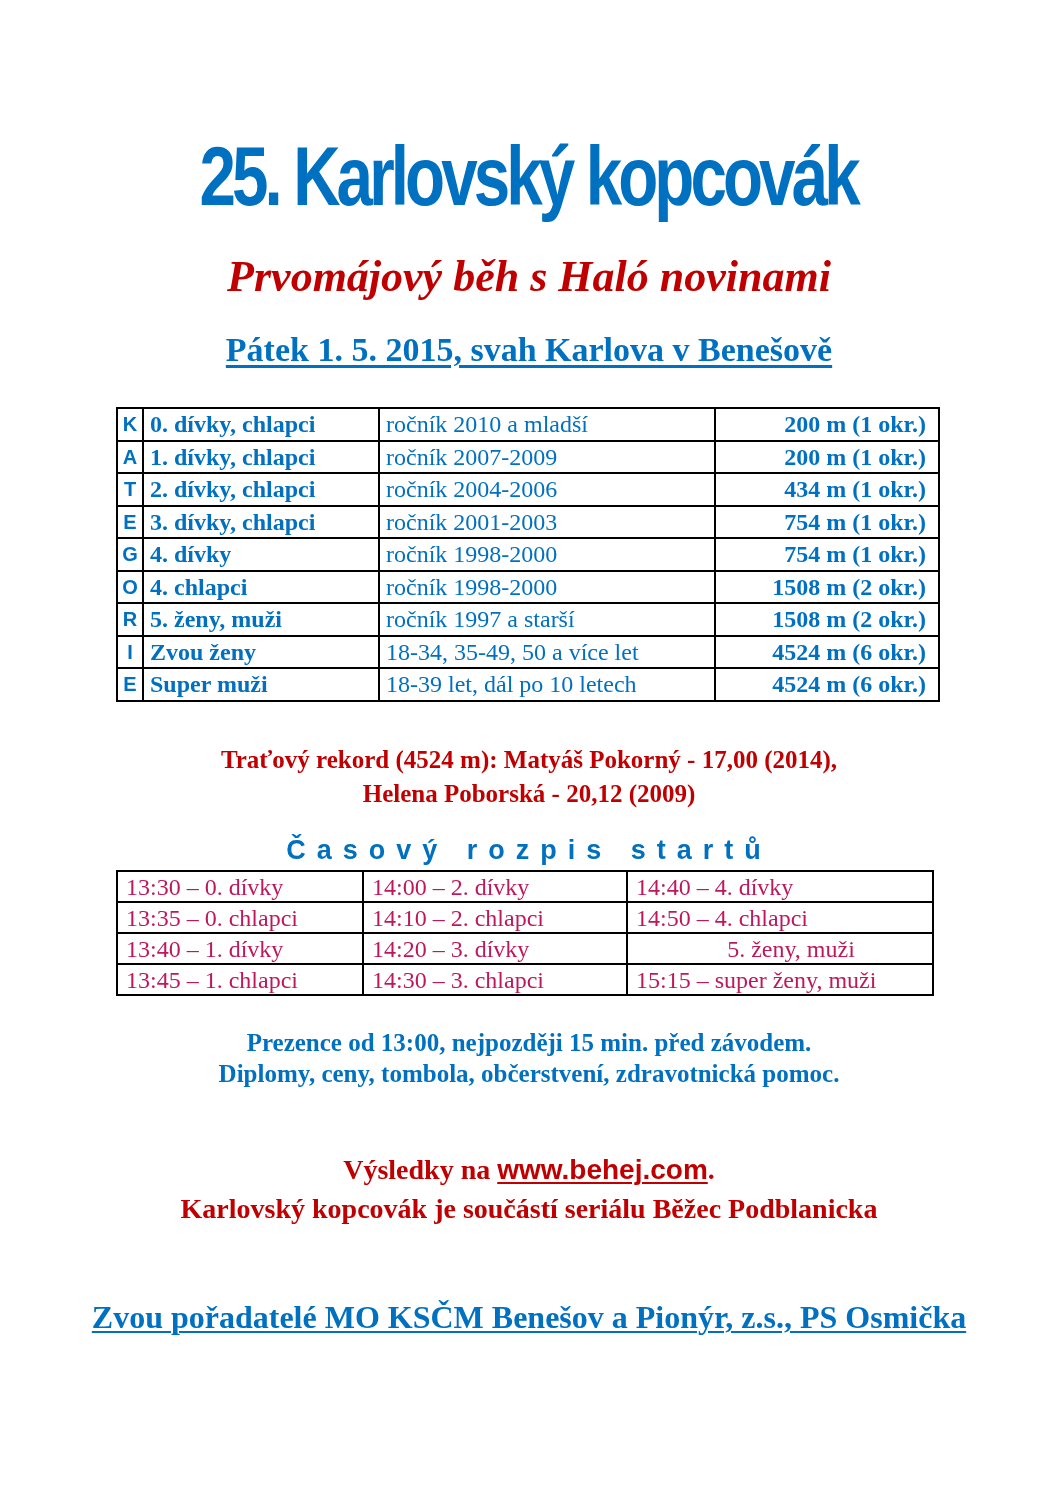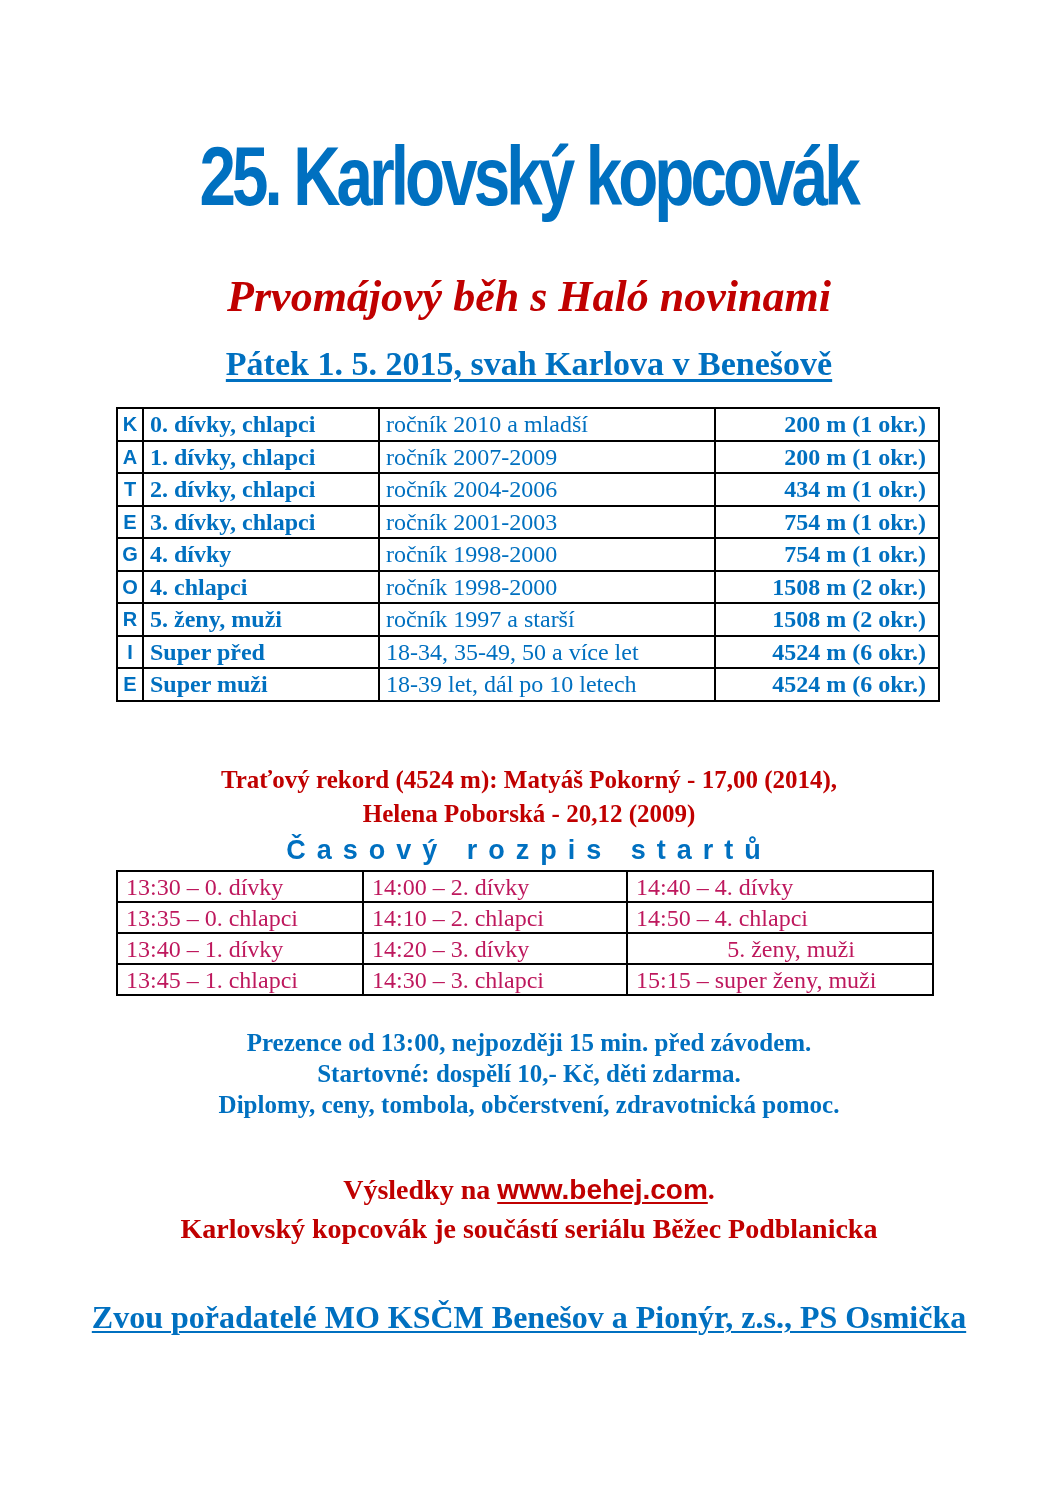--- a/index.html
+++ b/index.html
@@ -1,18 +1,18 @@
 <!DOCTYPE html>
 <html><head>
 <meta charset="utf-8">
 <style>
   html, body { margin: 0; padding: 0; background: #ffffff; }
   body { width: 1058px; height: 1497px; position: relative; overflow: hidden; }
   .blue { color: #0070C0; }
-  .red { color: #C00000; margin-top: 20px; }
+  .red { color: #C00000; }
   .abs { position: absolute; left: 0; width: 1058px; text-align: center; }
 
   .title {
     top: 128px;
     font-family: "Liberation Sans", sans-serif;
     font-weight: bold;
     font-size: 84px;
     line-height: 96px;
     letter-spacing: -5px;
     transform: scaleX(0.78);
@@ -20,21 +20,21 @@
   }
   .subtitle {
     top: 250px;
     font-family: "Liberation Serif", serif;
     font-style: italic;
     font-weight: bold;
     font-size: 44px;
     line-height: 54px;
   }
   .dateline {
-    top: 342px;
+    top: 328px;
     font-family: "Liberation Serif", serif;
     font-weight: bold;
     font-size: 34px;
     line-height: 44px;
   }
   .dateline span { text-decoration: underline; text-decoration-thickness: 3px; text-underline-offset: 4px; }
 
   table.cat {
     position: absolute;
     left: 116px; top: 407px;
@@ -177,21 +177,21 @@
         <td class="dist">1508 m (2 okr.)</td>
       </tr>
       <tr>
         <td class="letter">R</td>
         <td class="name">5. ženy, muži</td>
         <td class="age">ročník 1997 a starší</td>
         <td class="dist">1508 m (2 okr.)</td>
       </tr>
       <tr>
         <td class="letter">I</td>
-        <td class="name">Super před</td>
+        <td class="name">Zvou ženy</td>
         <td class="age">18-34, 35-49, 50 a více let</td>
         <td class="dist">4524 m (6 okr.)</td>
       </tr>
       <tr>
         <td class="letter">E</td>
         <td class="name">Super muži</td>
         <td class="age">18-39 let, dál po 10 letech</td>
         <td class="dist">4524 m (6 okr.)</td>
       </tr>
     </tbody>
@@ -224,21 +224,20 @@
       <tr>
         <td class="c1">13:45 – 1. chlapci</td>
         <td class="c2">14:30 – 3. chlapci</td>
         <td class="c3">15:15 – super ženy, muži</td>
       </tr>
     </tbody>
 </table>
 
 <div class="abs info blue">
   <div>Prezence od 13:00, nejpozději 15 min. před závodem.</div>
-  <div>Startovné: dospělí 10,- Kč, děti zdarma.</div>
   <div>Diplomy, ceny, tombola, občerstvení, zdravotnická pomoc.</div>
 </div>
 
 <div class="abs results red">
   <div>
     <span>Výsledky na </span><span class="url">www.behej.com</span><span>.</span>
   </div>
   <div>Karlovský kopcovák je součástí seriálu Běžec Podblanicka</div>
 </div>
 

